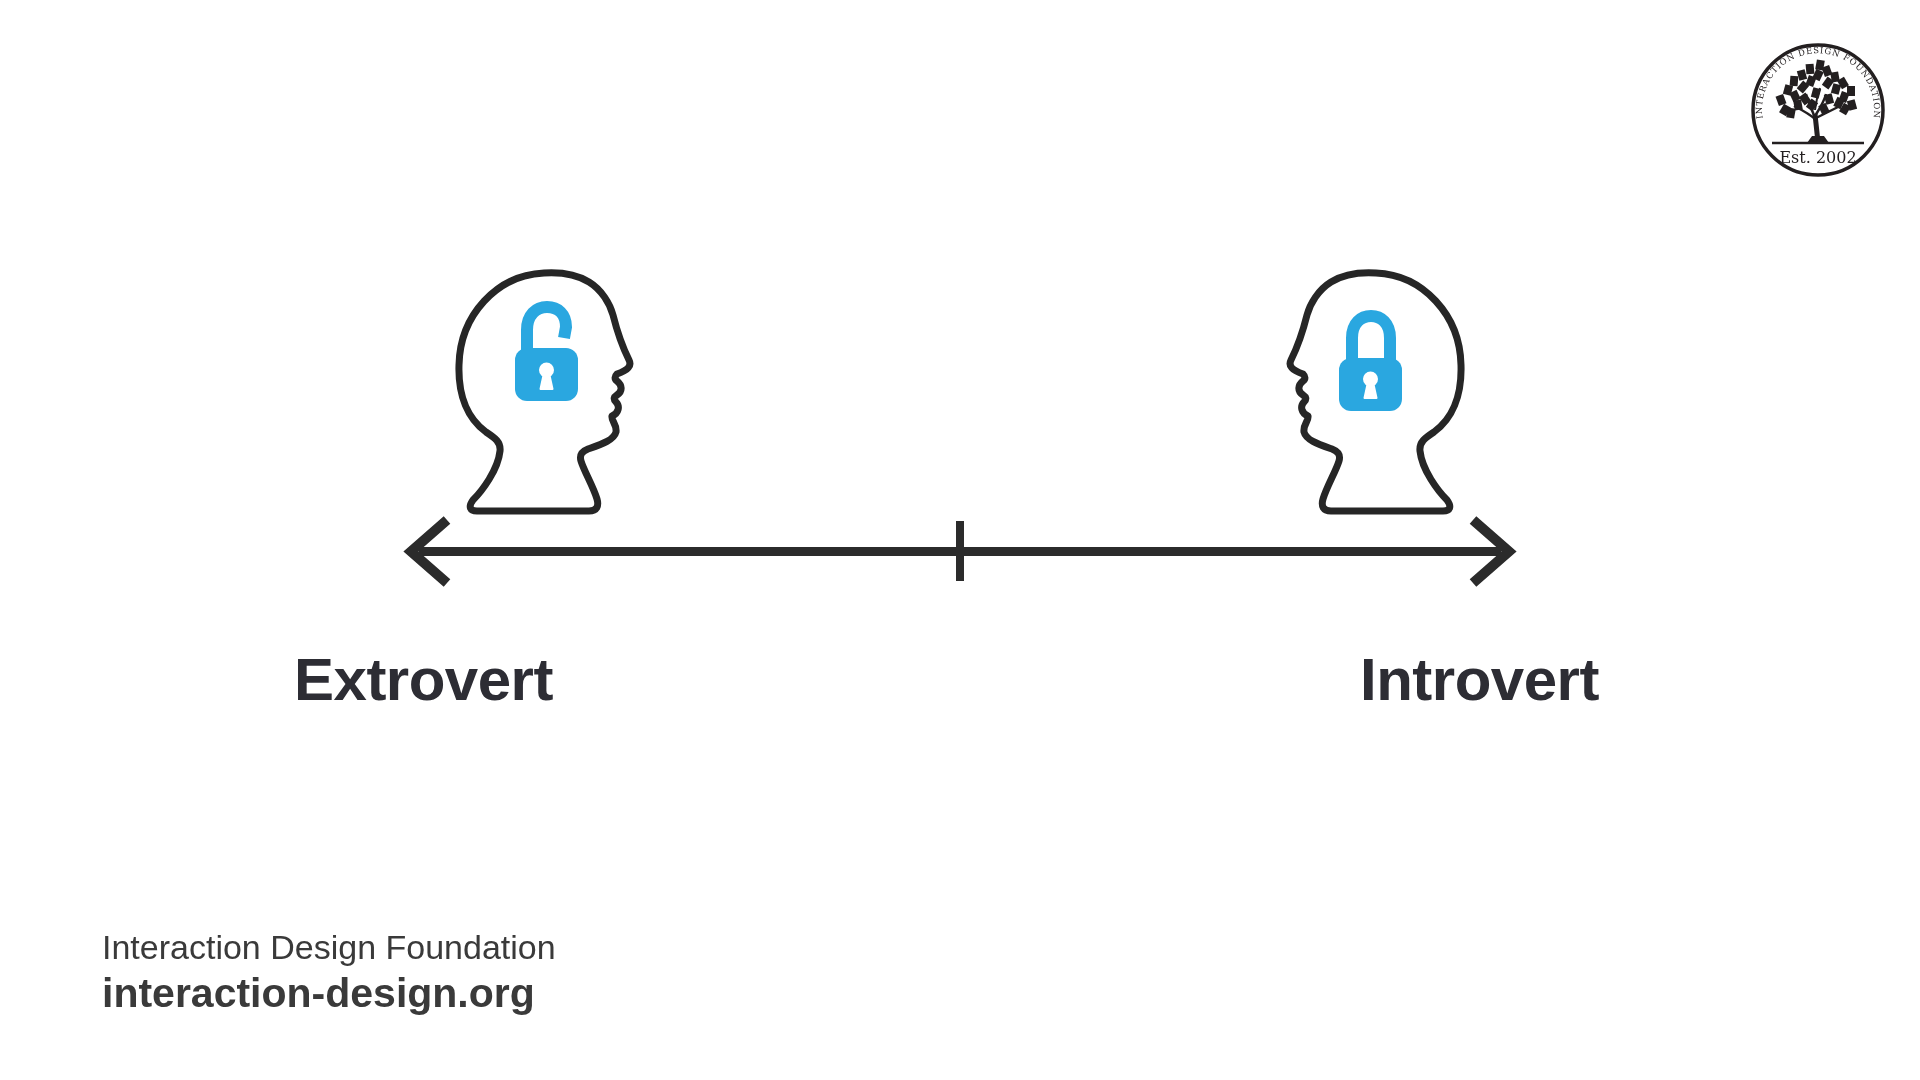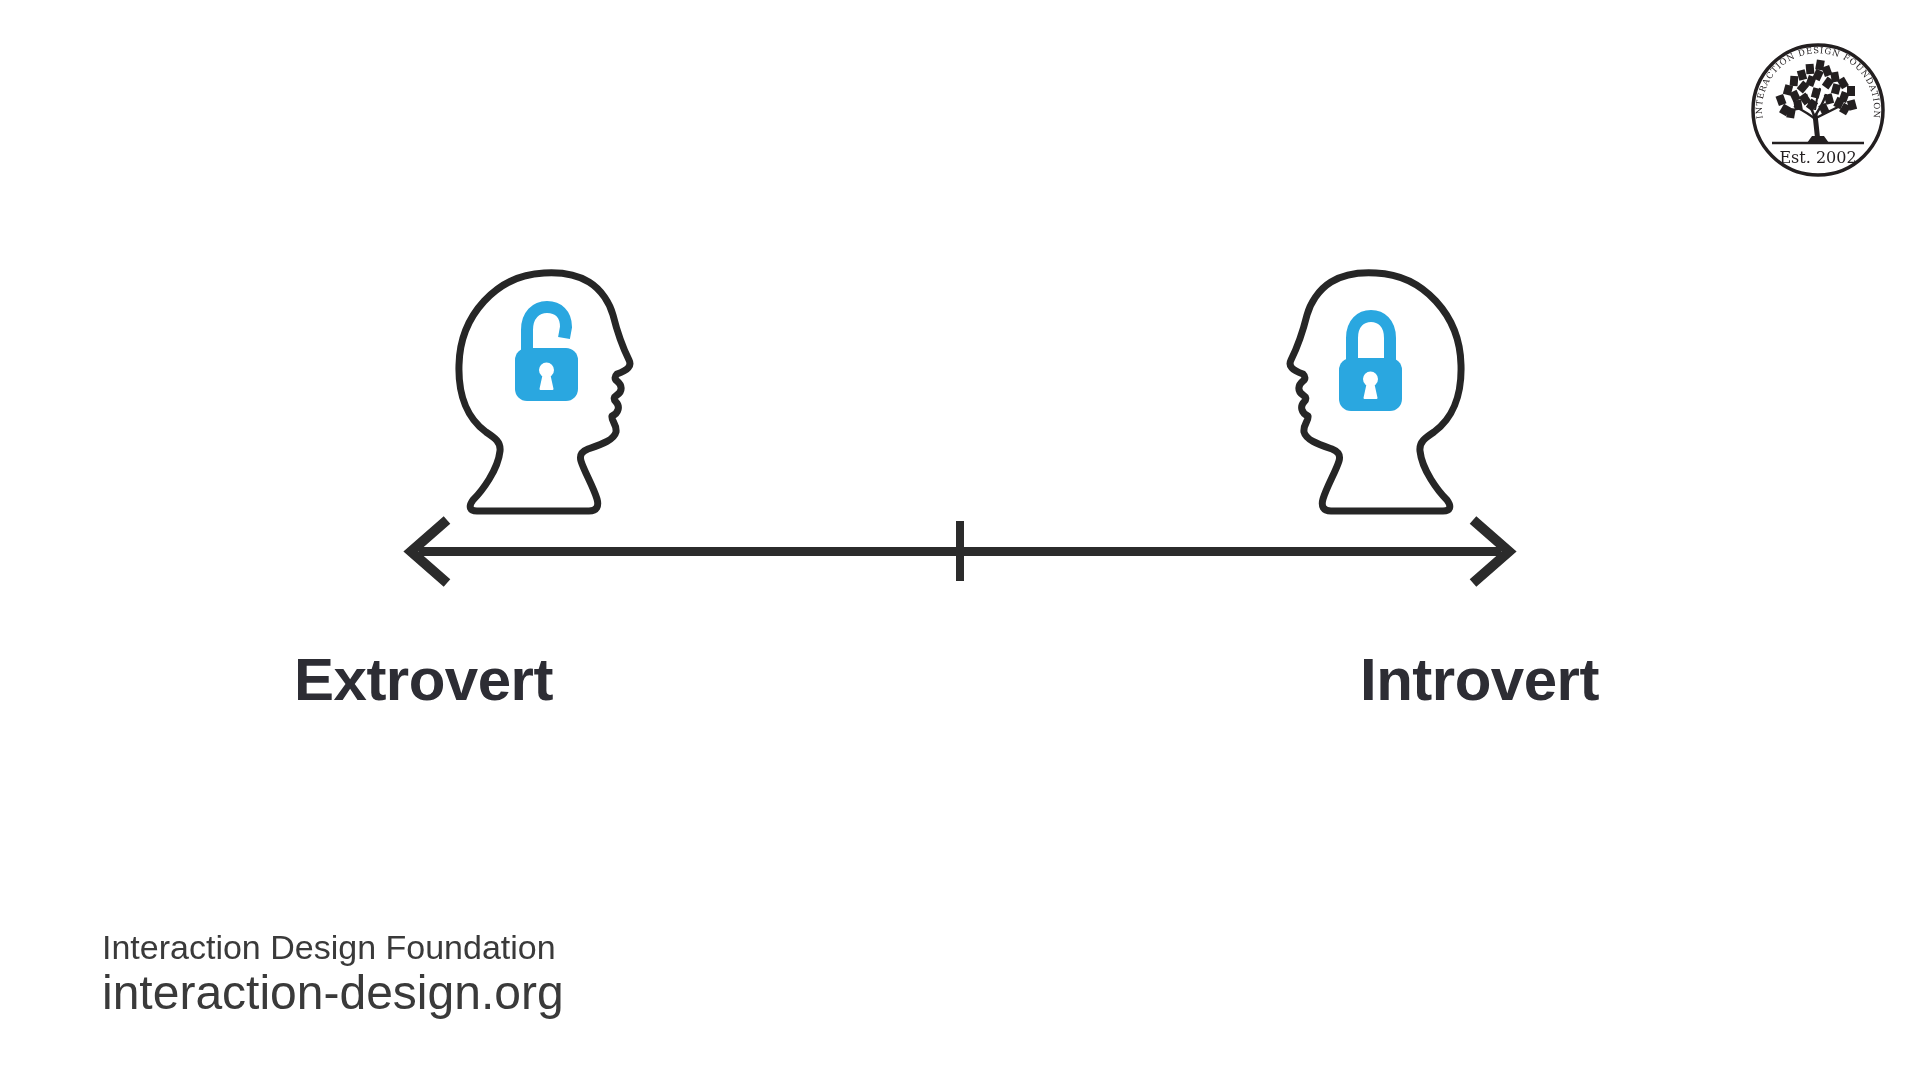--- a/index.html
+++ b/index.html
@@ -9,21 +9,21 @@
   }
   .scene{position:absolute;left:0;top:0;}
   .pole-label{
     position:absolute;font-weight:700;font-size:60px;line-height:60px;
     color:#2d2d34;letter-spacing:-0.5px;white-space:nowrap;
   }
   .pole-label.left{left:294px;top:650px;}
   .pole-label.right{left:1360px;top:650px;}
   .footer{position:absolute;left:102px;top:925px;color:#3a3a3a;white-space:nowrap;}
   .footer .org{font-size:34px;font-weight:400;line-height:45px;}
-  .footer .site{font-size:48px;font-weight:400;line-height:46px;}
+  .footer .site{font-size:41px;font-weight:700;line-height:46px;}
 </style>
 </head>
 <body>
 
 <div class="stage">
 
   <svg class="scene" width="1920" height="1080" viewBox="0 0 1920 1080">
     <defs>
       <path id="headShape" d="M 88 3 C 41 5, 4 45, 3 95 C 2 126, 12 149, 30 162 C 39 168, 45 172, 44 181
                C 42 200, 26 221, 17 230 C 12 237, 14 241, 21 241 L 133 241

